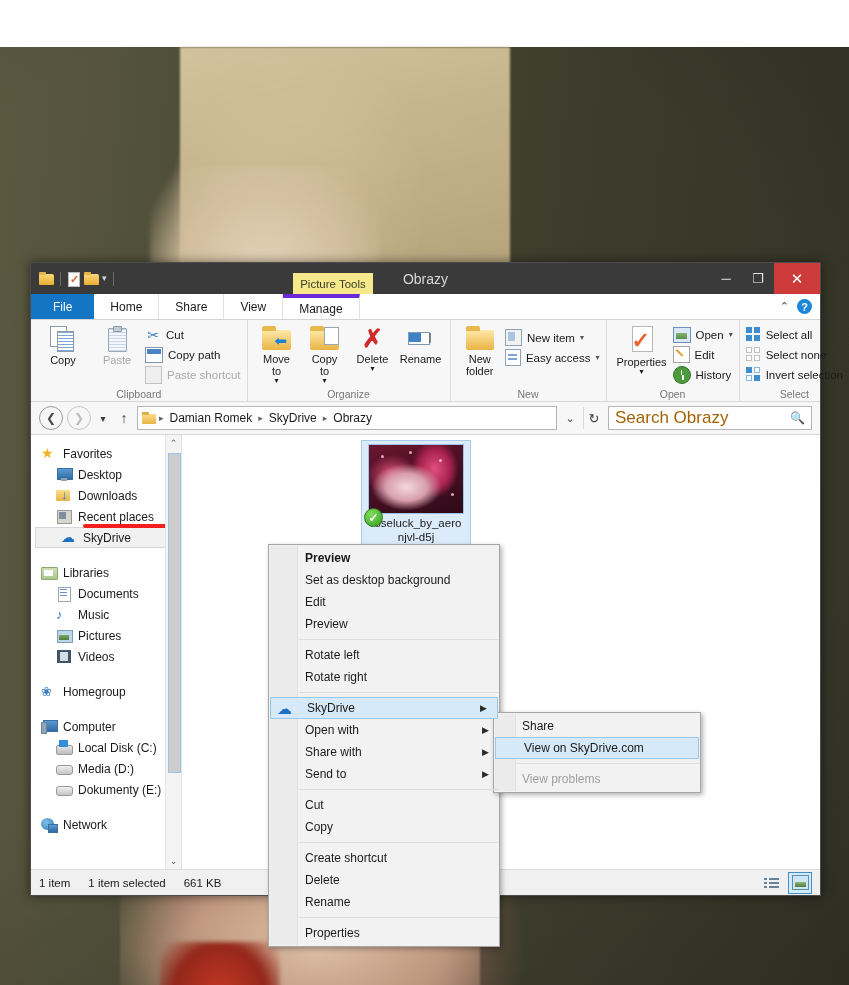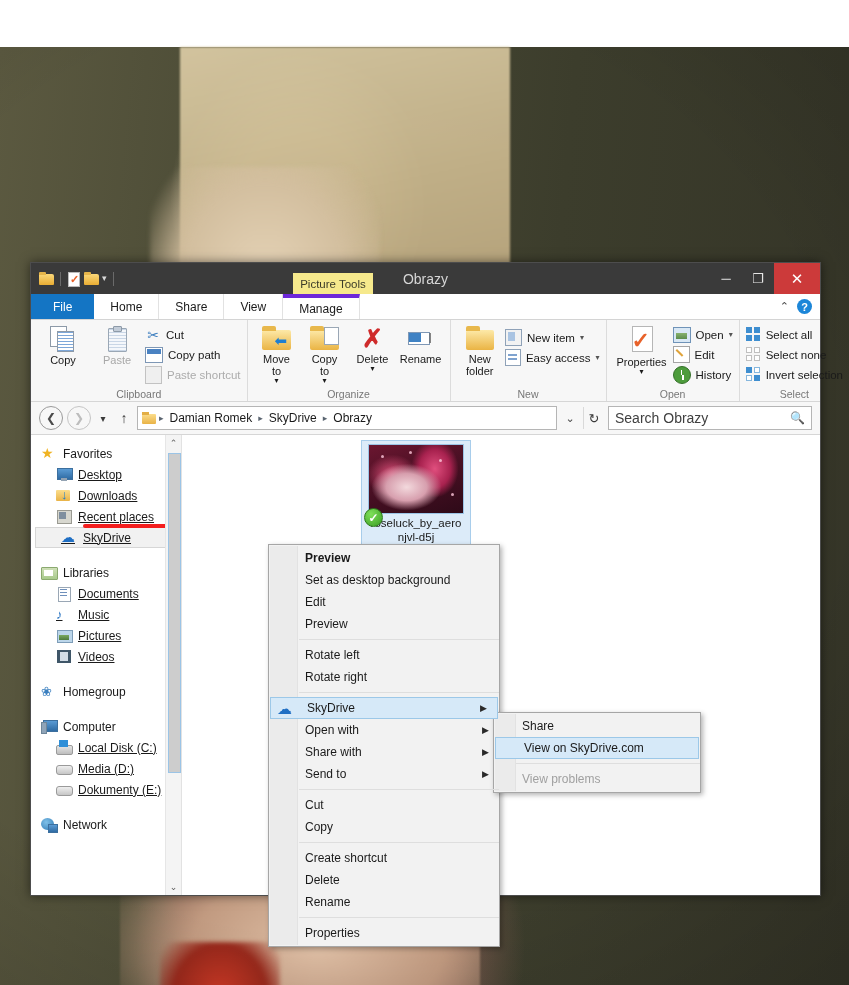--- a/index.html
+++ b/index.html
@@ -175,27 +175,27 @@
   .navup{width:18px;text-align:center;color:#3a3a3a;font-size:14px;}
   .crumbbox{flex:1;height:22px;background:#fff;border:1px solid #b5b5b5;display:flex;align-items:center;padding:0 4px;gap:3px;}
   .crumb{font-size:12px;color:#1a1a1a;padding:0 3px;}
   .crumbsep{color:#5a6470;font-size:9px;}
   .crumb-ico{width:14px;height:12px;position:relative;}
   .crumb-ico:before{content:"";position:absolute;left:0;top:2px;width:14px;height:10px;background:linear-gradient(180deg,#fbdd8c 0%,#e9b347 100%);border-radius:1px;}
   .crumb-ico:after{content:"";position:absolute;left:0;top:0;width:7px;height:3px;background:#e3ae45;}
   .addr-caret{width:18px;text-align:center;color:#4a4a4a;font-size:11px;}
   .refresh{width:20px;height:22px;display:flex;align-items:center;justify-content:center;color:#3a3a3a;font-size:13px;border-left:1px solid #d9d9d9;}
   .searchbox{width:190px;height:22px;background:#fff;border:1px solid #b5b5b5;display:flex;align-items:center;padding:0 6px;}
-  .searchbox .ph{flex:1;font-size:14px;color:#404040;}
+  .searchbox .ph{flex:1;font-size:17px;color:#a16207;}
   .searchbox .mag{color:#4a4a4a;font-size:12px;}
   
   .wbody{flex:1;display:flex;min-height:0;background:#fff;}
   .nav{width:150px;border-right:1px solid #e2e2e2;position:relative;overflow:hidden;padding-top:8px;}
   .navitem{height:21px;display:flex;align-items:center;gap:6px;padding-left:10px;font-size:12px;color:#1a1a1a;}
-  .navitem.child{padding-left:25px;text-decoration:underline;}
+  .navitem.child{padding-left:25px;}
   .navitem.sel{background:#f1f1f1;border:1px solid #d6d6d6;margin:0 4px;height:19px;}
   .navgap{height:14px;}
   .nico{width:16px;height:15px;position:relative;flex:none;}
   .nico-star{color:#f0b323;font-size:14px;line-height:15px;}
   .nico-desktop:before{content:"";position:absolute;left:1px;top:1px;width:14px;height:10px;background:linear-gradient(180deg,#5a9bd4,#2f6ba3);border:1px solid #3c6f9e;}
   .nico-desktop:after{content:"";position:absolute;left:5px;top:11px;width:6px;height:3px;background:#93a3b3;}
   .nico-dl:before{content:"";position:absolute;left:0;top:2px;width:14px;height:11px;background:linear-gradient(180deg,#fbdd8c,#e9b347);border-radius:1px;}
   .nico-dl:after{content:"↓";position:absolute;left:5px;top:-1px;color:#1f7fd0;font-size:13px;font-weight:bold;line-height:15px;}
   .nico-recent:before{content:"";position:absolute;left:1px;top:1px;width:13px;height:12px;background:#d7d7cf;border:1px solid #9a9a92;}
   .nico-recent:after{content:"";position:absolute;left:3px;top:3px;width:7px;height:7px;background:#7f8f9f;}
@@ -588,20 +588,40 @@
           <span class="sparkle" style="left:40px;top:6px"></span>
           <span class="sparkle" style="left:82px;top:48px"></span>
         </div>
         <div class="greentick">✓</div>
         <div class="fname" style="white-space:pre-line">roseluck_by_aero
 njvl-d5j</div>
       </div>
     </div>
   </div>
 
+  <div class="statusbar">
+    <span>1 item</span>
+    <span>1 item selected</span>
+    <span>661 KB</span>
+    <div class="viewbtns">
+      <div class="vbtn">
+        <span class="ic-details">
+            <i></i>
+            <i></i>
+            <i></i>
+            <i></i>
+            <i></i>
+            <i></i>
+          </span>
+      </div>
+      <div class="vbtn active">
+        <span class="ic-largeicons"></span>
+      </div>
+    </div>
+  </div>
 </div>
 
 <div class="ctxmenu" id="ctx-main">
   <div class="iconcol"></div>
 
   <div class="ctxitem bold">Preview</div>
   <div class="ctxitem">Set as desktop background</div>
   <div class="ctxitem">Edit</div>
   <div class="ctxitem">Preview</div>
 

